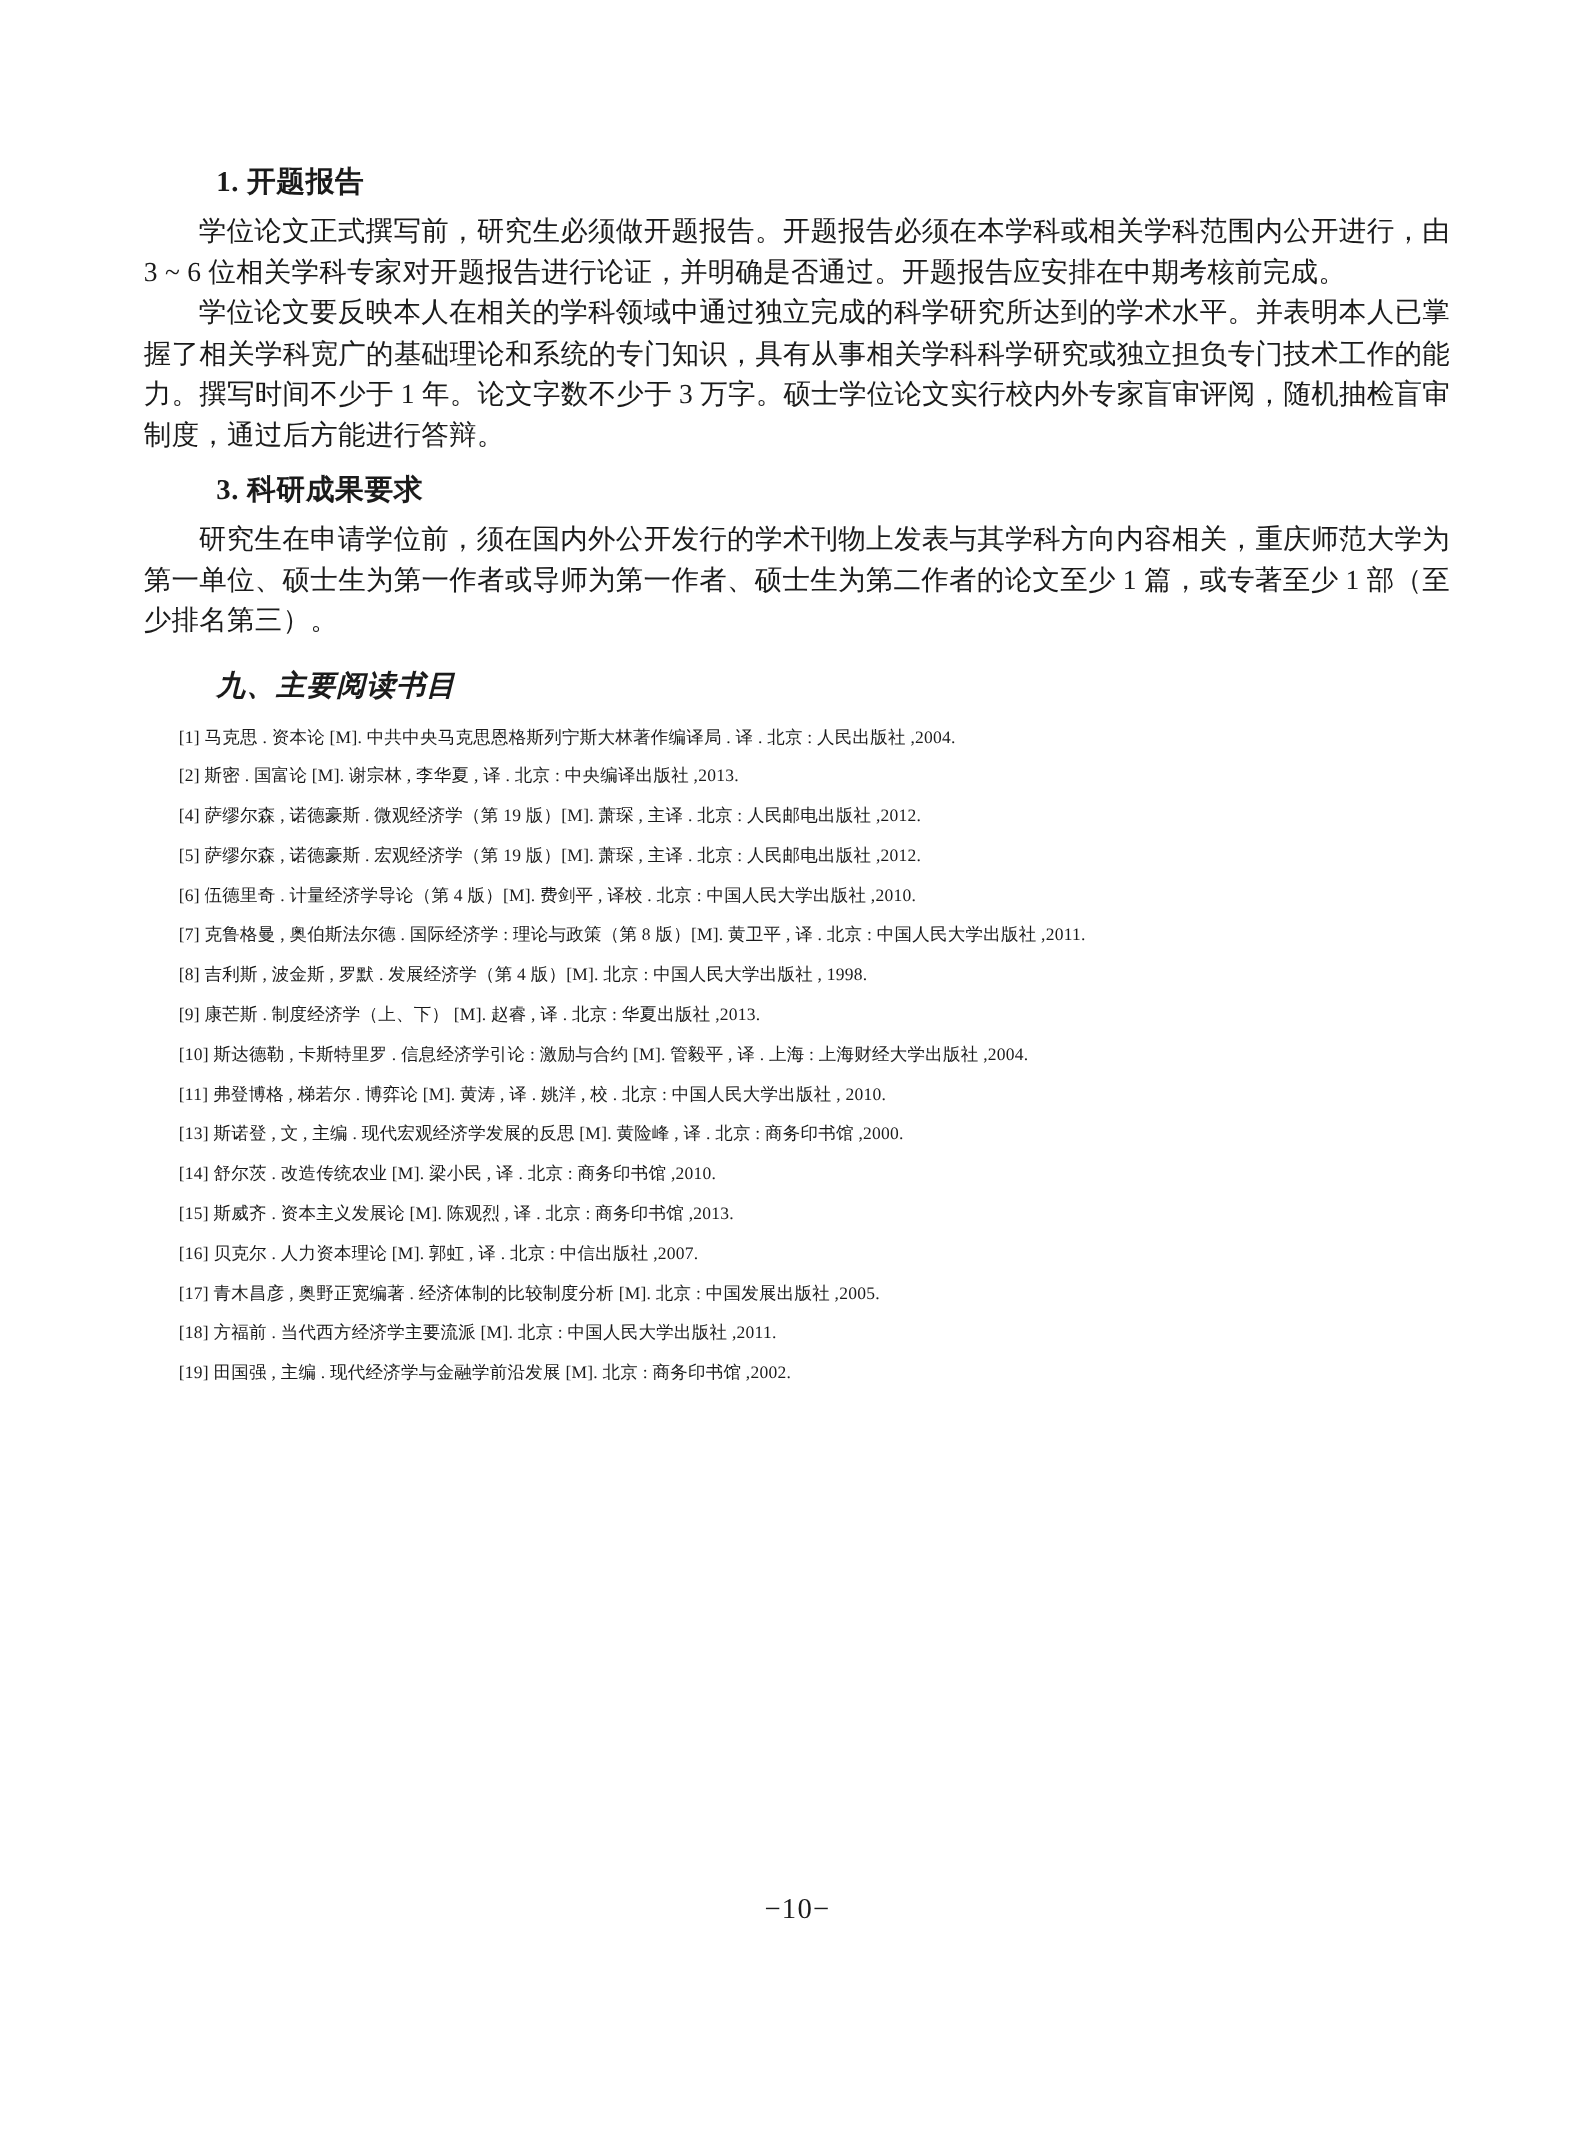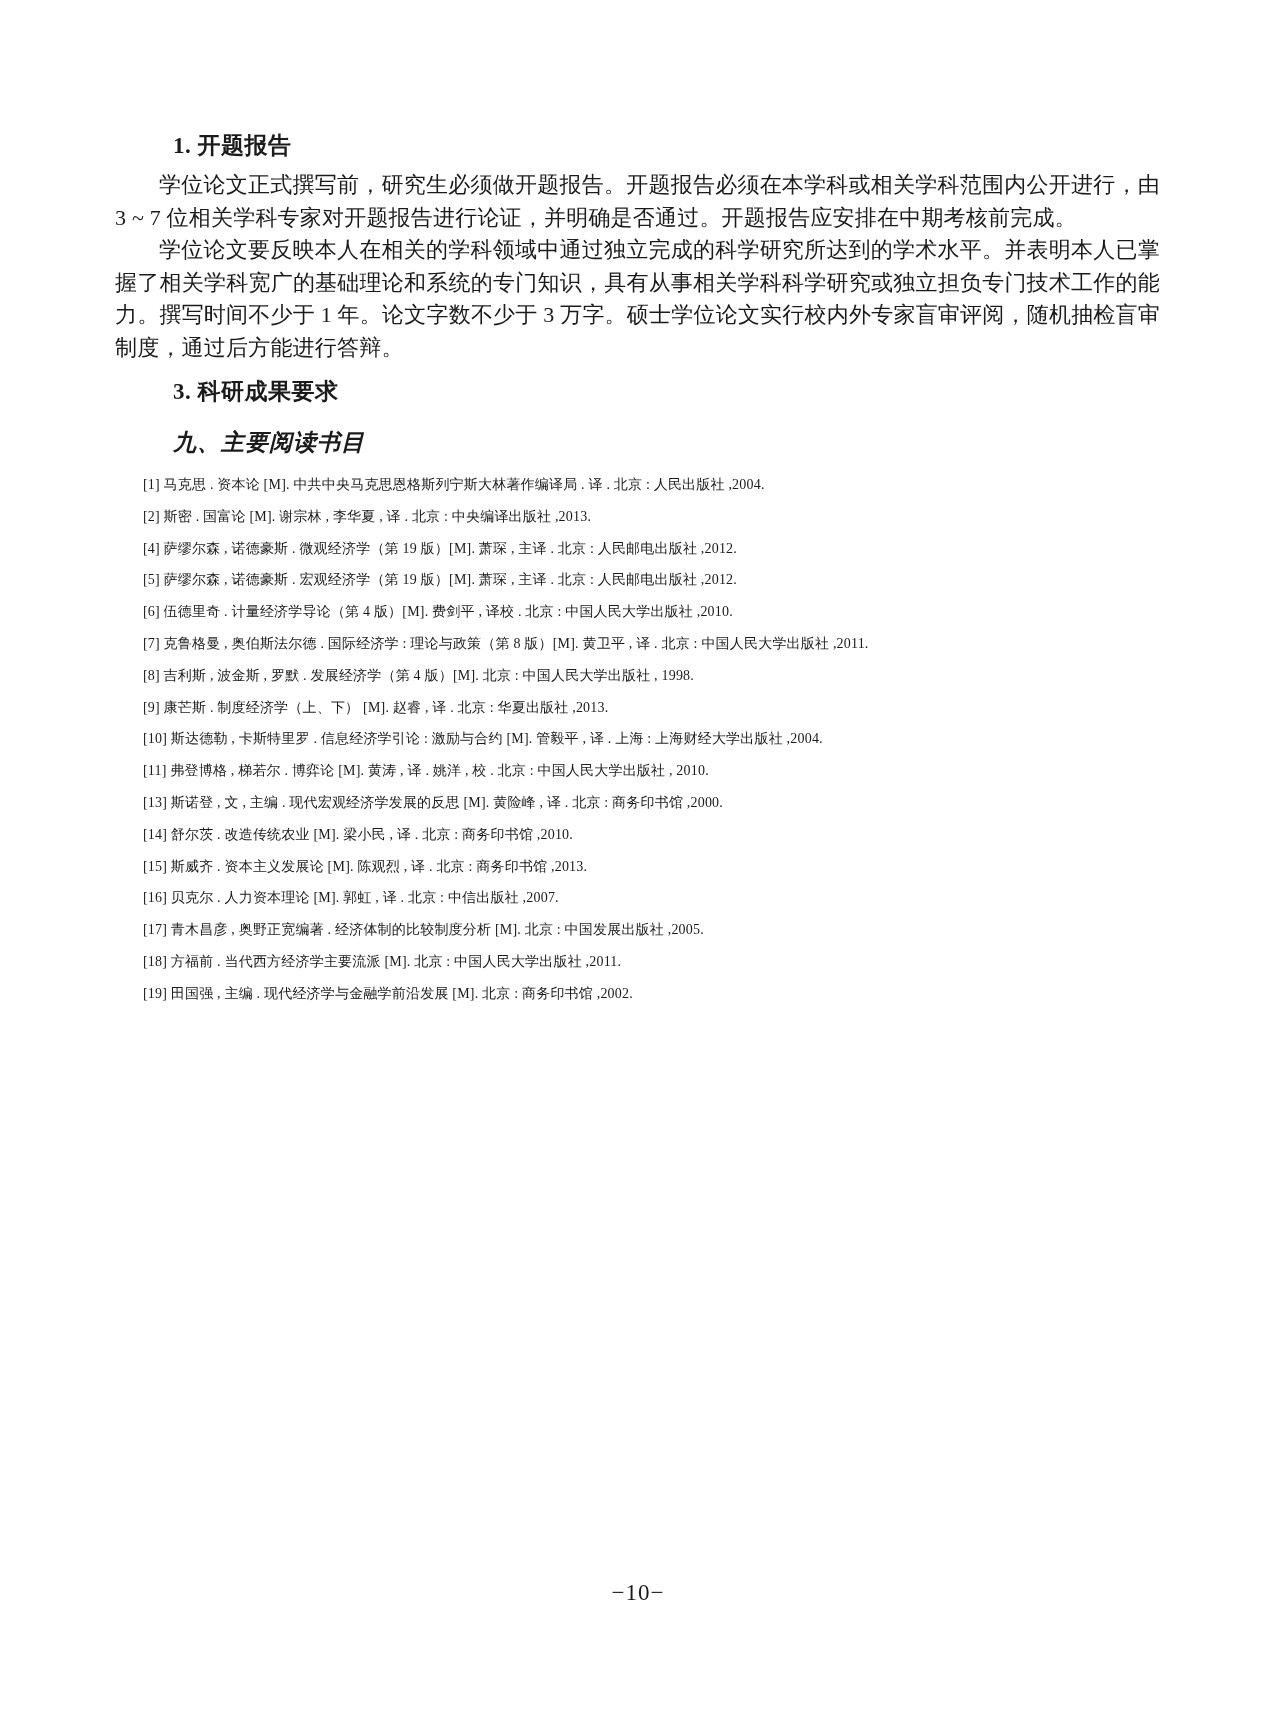--- a/index.html
+++ b/index.html
@@ -46,43 +46,44 @@
   .ref {
     font-size: 14px;
     line-height: 31.8px;
     margin: 0;
     text-indent: 2em;
     text-align: justify;
     letter-spacing: 0.2px;
   }
   .footer {
     position: absolute;
-    top: 1580px;
+    top: 1514px;
     left: 0;
     width: 100%;
     text-align: center;
   }
   .page-num {
     font-size: 23px;
     letter-spacing: 1px;
     color: #1b1b1b;
   }
 </style>
 </head>
 <body>
 
 <div class="page">
   <div class="content">
 
     <h3 class="num-heading">1. 开题报告</h3>
-    <p class="para">学位论文正式撰写前，研究生必须做开题报告。开题报告必须在本学科或相关学科范围内公开进行，由 3 ~ 7 位相关学科专家对开题报告进行论证，并明确是否通过。开题报告应安排在中期考核前完成。</p>
+    <p class="para">学位论文正式撰写前，研究生必须做开题报告。开题报告必须在本学科或相关学科范围内公开进行，由 3 ~ 6 位相关学科专家对开题报告进行论证，并明确是否通过。开题报告应安排在中期考核前完成。</p>
 
     <p class="para">学位论文要反映本人在相关的学科领域中通过独立完成的科学研究所达到的学术水平。并表明本人已掌握了相关学科宽广的基础理论和系统的专门知识，具有从事相关学科科学研究或独立担负专门技术工作的能力。撰写时间不少于 1 年。论文字数不少于 3 万字。硕士学位论文实行校内外专家盲审评阅，随机抽检盲审制度，通过后方能进行答辩。</p>
 
     <h3 class="num-heading">3. 科研成果要求</h3>
+    <p class="para">研究生在申请学位前，须在国内外公开发行的学术刊物上发表与其学科方向内容相关，重庆师范大学为第一单位、硕士生为第一作者或导师为第一作者、硕士生为第二作者的论文至少 1 篇，或专著至少 1 部（至少排名第三）。</p>
 
     <h2 class="biblio-heading">九、主要阅读书目</h2>
 
     <div class="biblio-list">
         <p class="ref">[1] 马克思 . 资本论 [M]. 中共中央马克思恩格斯列宁斯大林著作编译局 . 译 . 北京 : 人民出版社 ,2004.</p>
         <p class="ref">[2] 斯密 . 国富论 [M]. 谢宗林 , 李华夏 , 译 . 北京 : 中央编译出版社 ,2013.</p>
         <p class="ref">[4] 萨缪尔森 , 诺德豪斯 . 微观经济学（第 19 版）[M]. 萧琛 , 主译 . 北京 : 人民邮电出版社 ,2012.</p>
         <p class="ref">[5] 萨缪尔森 , 诺德豪斯 . 宏观经济学（第 19 版）[M]. 萧琛 , 主译 . 北京 : 人民邮电出版社 ,2012.</p>
         <p class="ref">[6] 伍德里奇 . 计量经济学导论（第 4 版）[M]. 费剑平 , 译校 . 北京 : 中国人民大学出版社 ,2010.</p>
         <p class="ref">[7] 克鲁格曼 , 奥伯斯法尔德 . 国际经济学 : 理论与政策（第 8 版）[M]. 黄卫平 , 译 . 北京 : 中国人民大学出版社 ,2011.</p>

